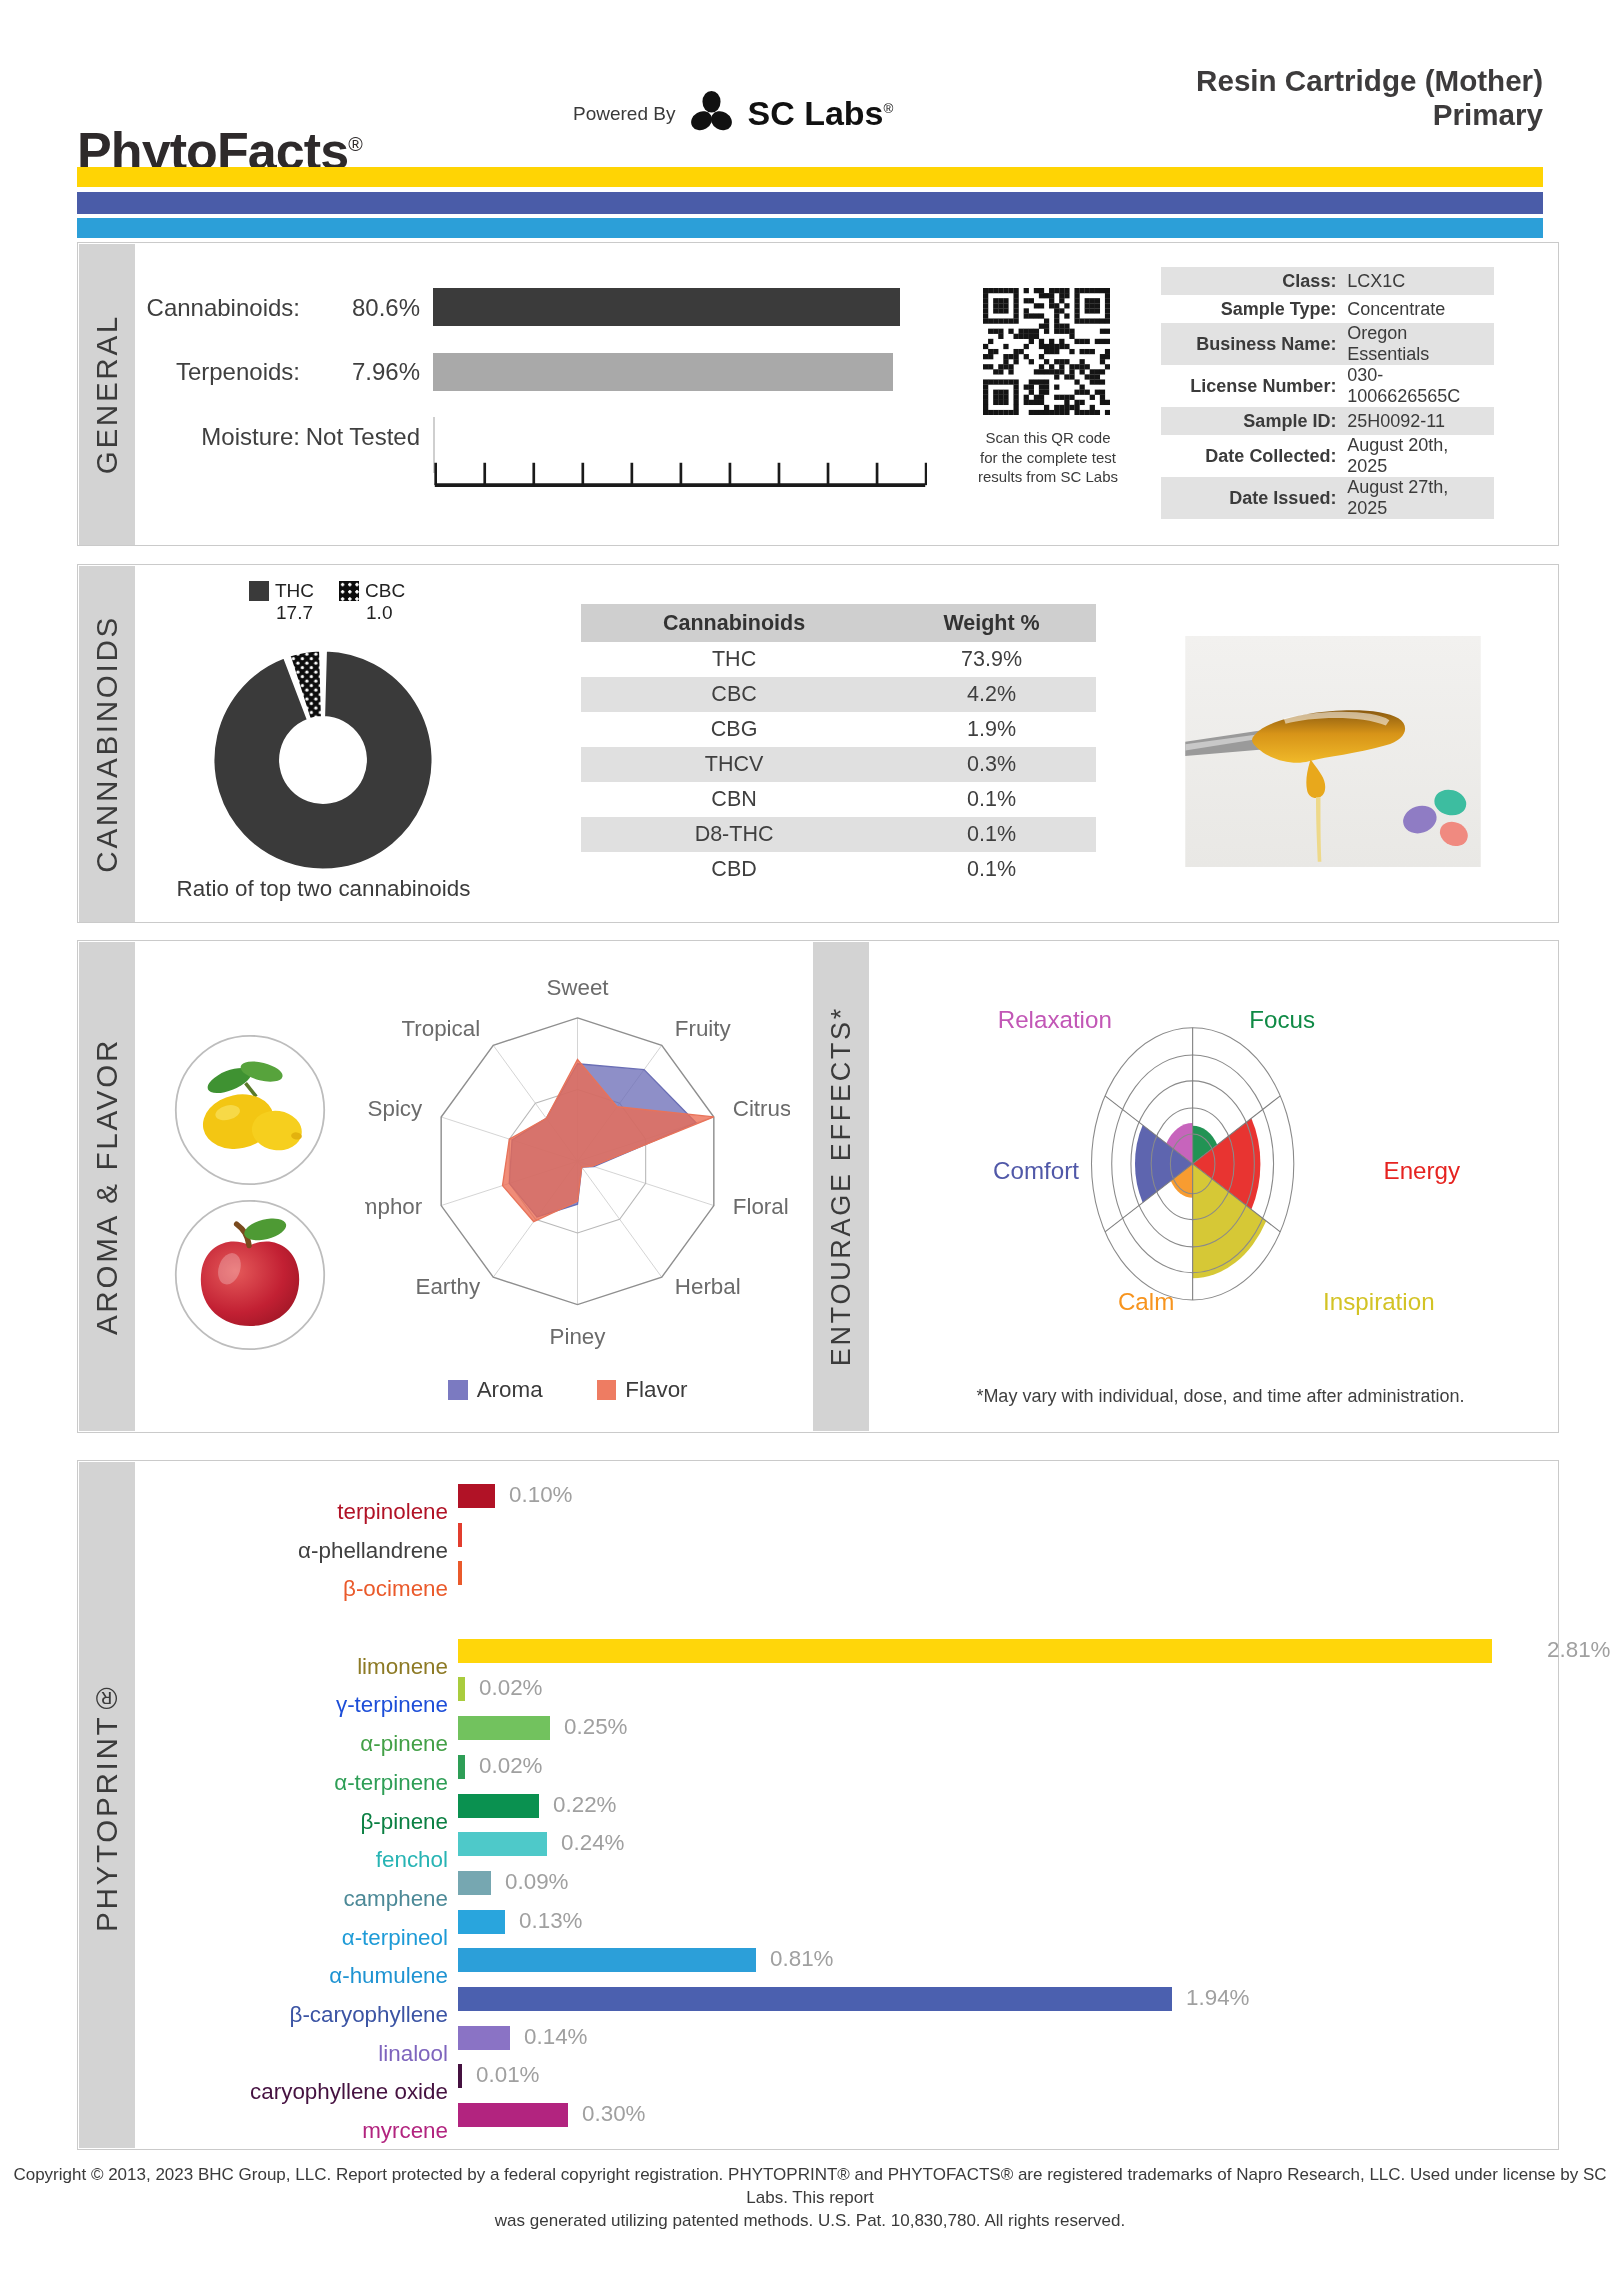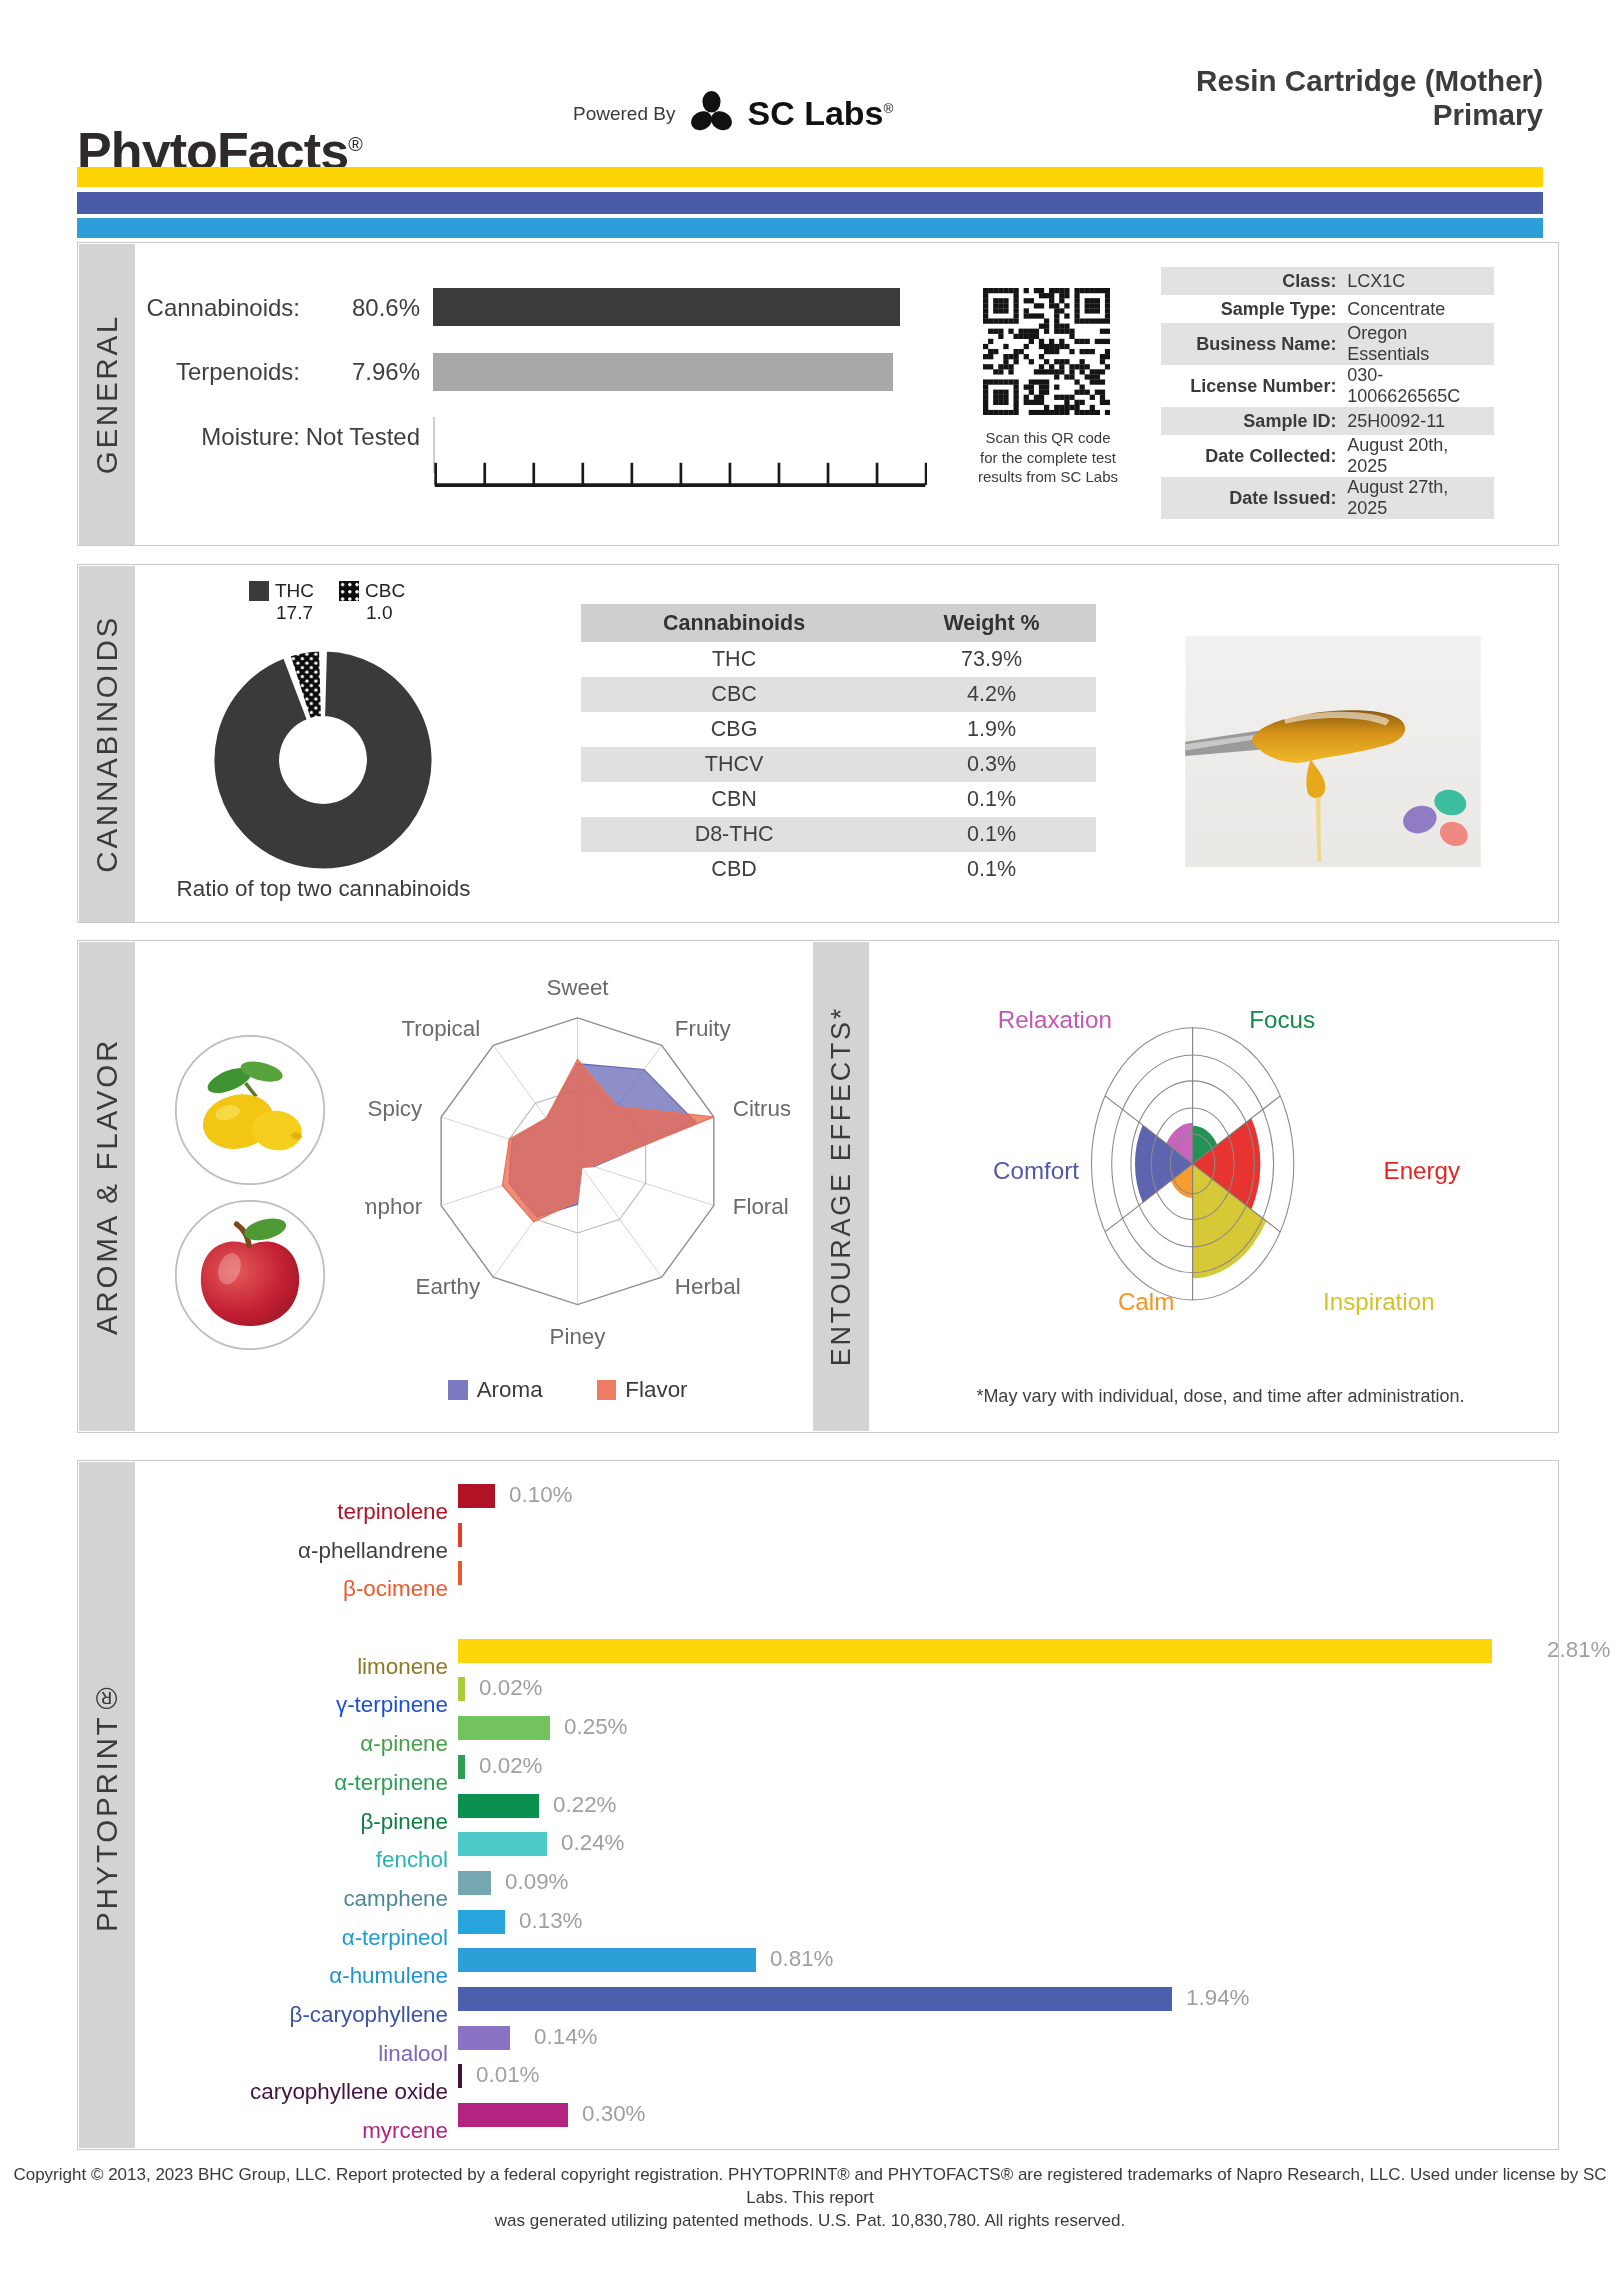--- a/index.html
+++ b/index.html
@@ -704,21 +704,21 @@
         <span class="tval" style="left:693px;">0.81%</span>
       </div>
       <div class="trow" style="top: 503px;">
         <span class="tname" style="color:#3b54a4;">β-caryophyllene</span>
         <span class="tbar" style="width:714px;background:#4b60af;"></span>
         <span class="tval" style="left:1109px;">1.94%</span>
       </div>
       <div class="trow" style="top: 542px;">
         <span class="tname" style="color:#7e64bd;">linalool</span>
         <span class="tbar" style="width:52px;background:#8a73c5;"></span>
-        <span class="tval" style="left:457px;">0.14%</span>
+        <span class="tval" style="left:447px;">0.14%</span>
       </div>
       <div class="trow" style="top: 580px;">
         <span class="tname" style="color:#451140;">caryophyllene oxide</span>
         <span class="tbar" style="width:3.6px;background:#451140;"></span>
         <span class="tval" style="left:399px;">0.01%</span>
       </div>
       <div class="trow" style="top: 619px;">
         <span class="tname" style="color:#b2247f;">myrcene</span>
         <span class="tbar" style="width:110px;background:#b2247f;"></span>
         <span class="tval" style="left:505px;">0.30%</span>

